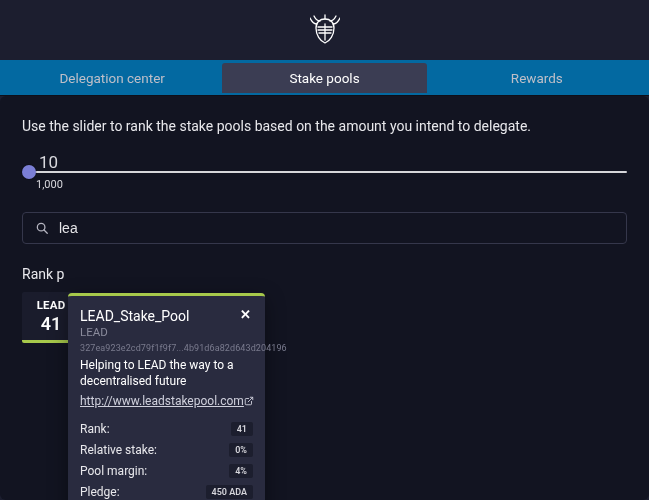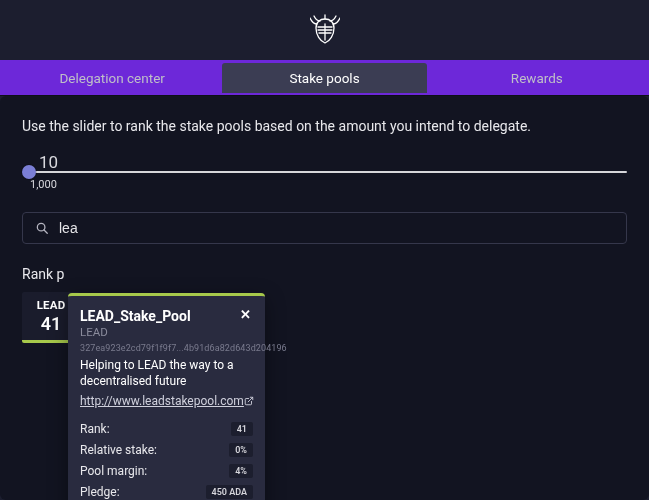--- a/index.html
+++ b/index.html
@@ -15,21 +15,21 @@
     display: flex;
     align-items: center;
     justify-content: center;
   }
   .logo svg { display: block; }
   .tabs {
     display: flex;
     height: 36px;
     padding: 0 10px;
     border-bottom: 1px solid #0e0f19;
-    background: #6d28d9;
+    background: #0369a1;
     gap: 8px;
   }
   .tab {
     flex: 1;
     display: flex;
     align-items: center;
     justify-content: center;
     color: #bfbfc8;
     font-size: 13.5px;
     border-radius: 3px 3px 0 0;
@@ -76,21 +76,21 @@
     left: 0px;
     width: 14px;
     height: 14px;
     border-radius: 50%;
     background: #7b7fd6;
     box-shadow: 0 0 0 1px rgba(0,0,0,0.15);
   }
   .slider-bottom-label {
     position: absolute;
     top: 24px;
-    left: 8px;
+    left: 14px;
     font-size: 11px;
     color: #d8d8dd;
   }
   .search-row {
     margin-top: 18px;
     display: flex;
     align-items: center;
     border: 1px solid #35374b;
     border-radius: 4px;
     height: 32px;
@@ -149,21 +149,21 @@
     z-index: 20;
     padding: 12px 12px 12px 12px;
   }
   .popover .title-row {
     display: flex;
     justify-content: space-between;
     align-items: flex-start;
   }
   .popover .title {
     font-size: 14px;
-    font-weight: 700;
+    font-weight: 400;
     color: #ffffff;
     line-height: 1.15;
     word-break: break-word;
   }
   .popover .close {
     color: #ffffff;
     font-size: 13px;
     font-weight: 700;
     cursor: pointer;
     line-height: 1;

